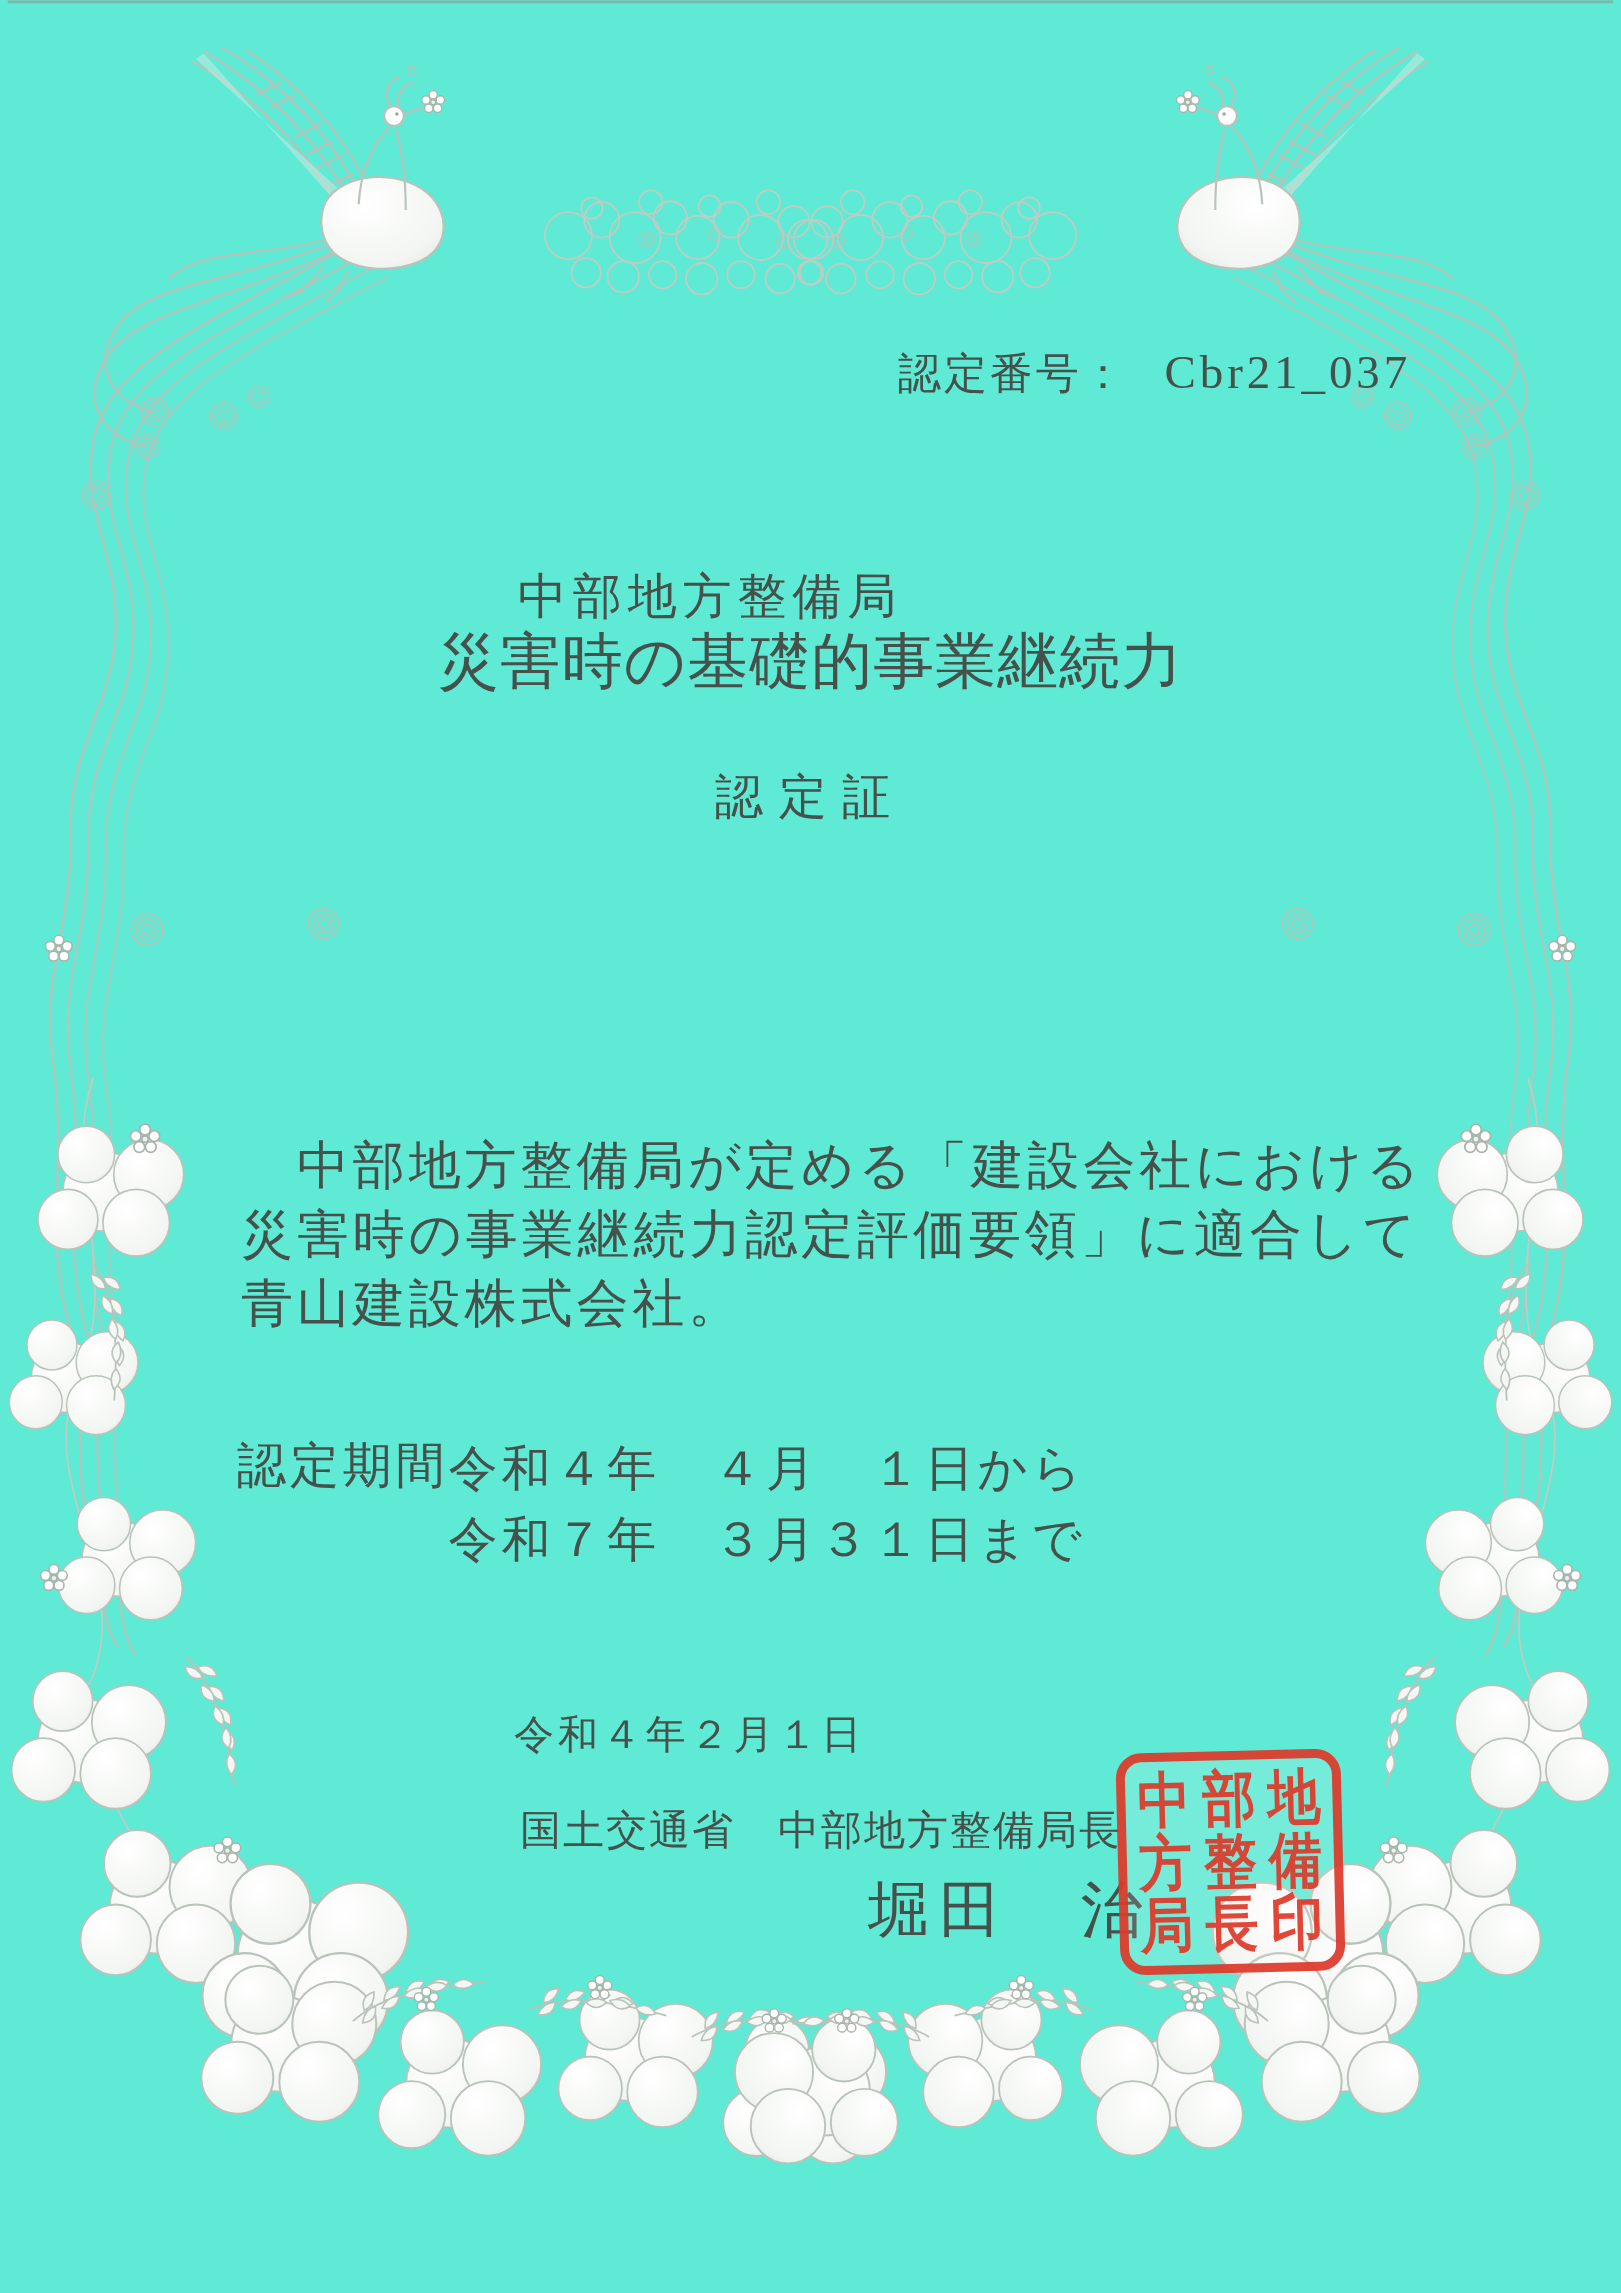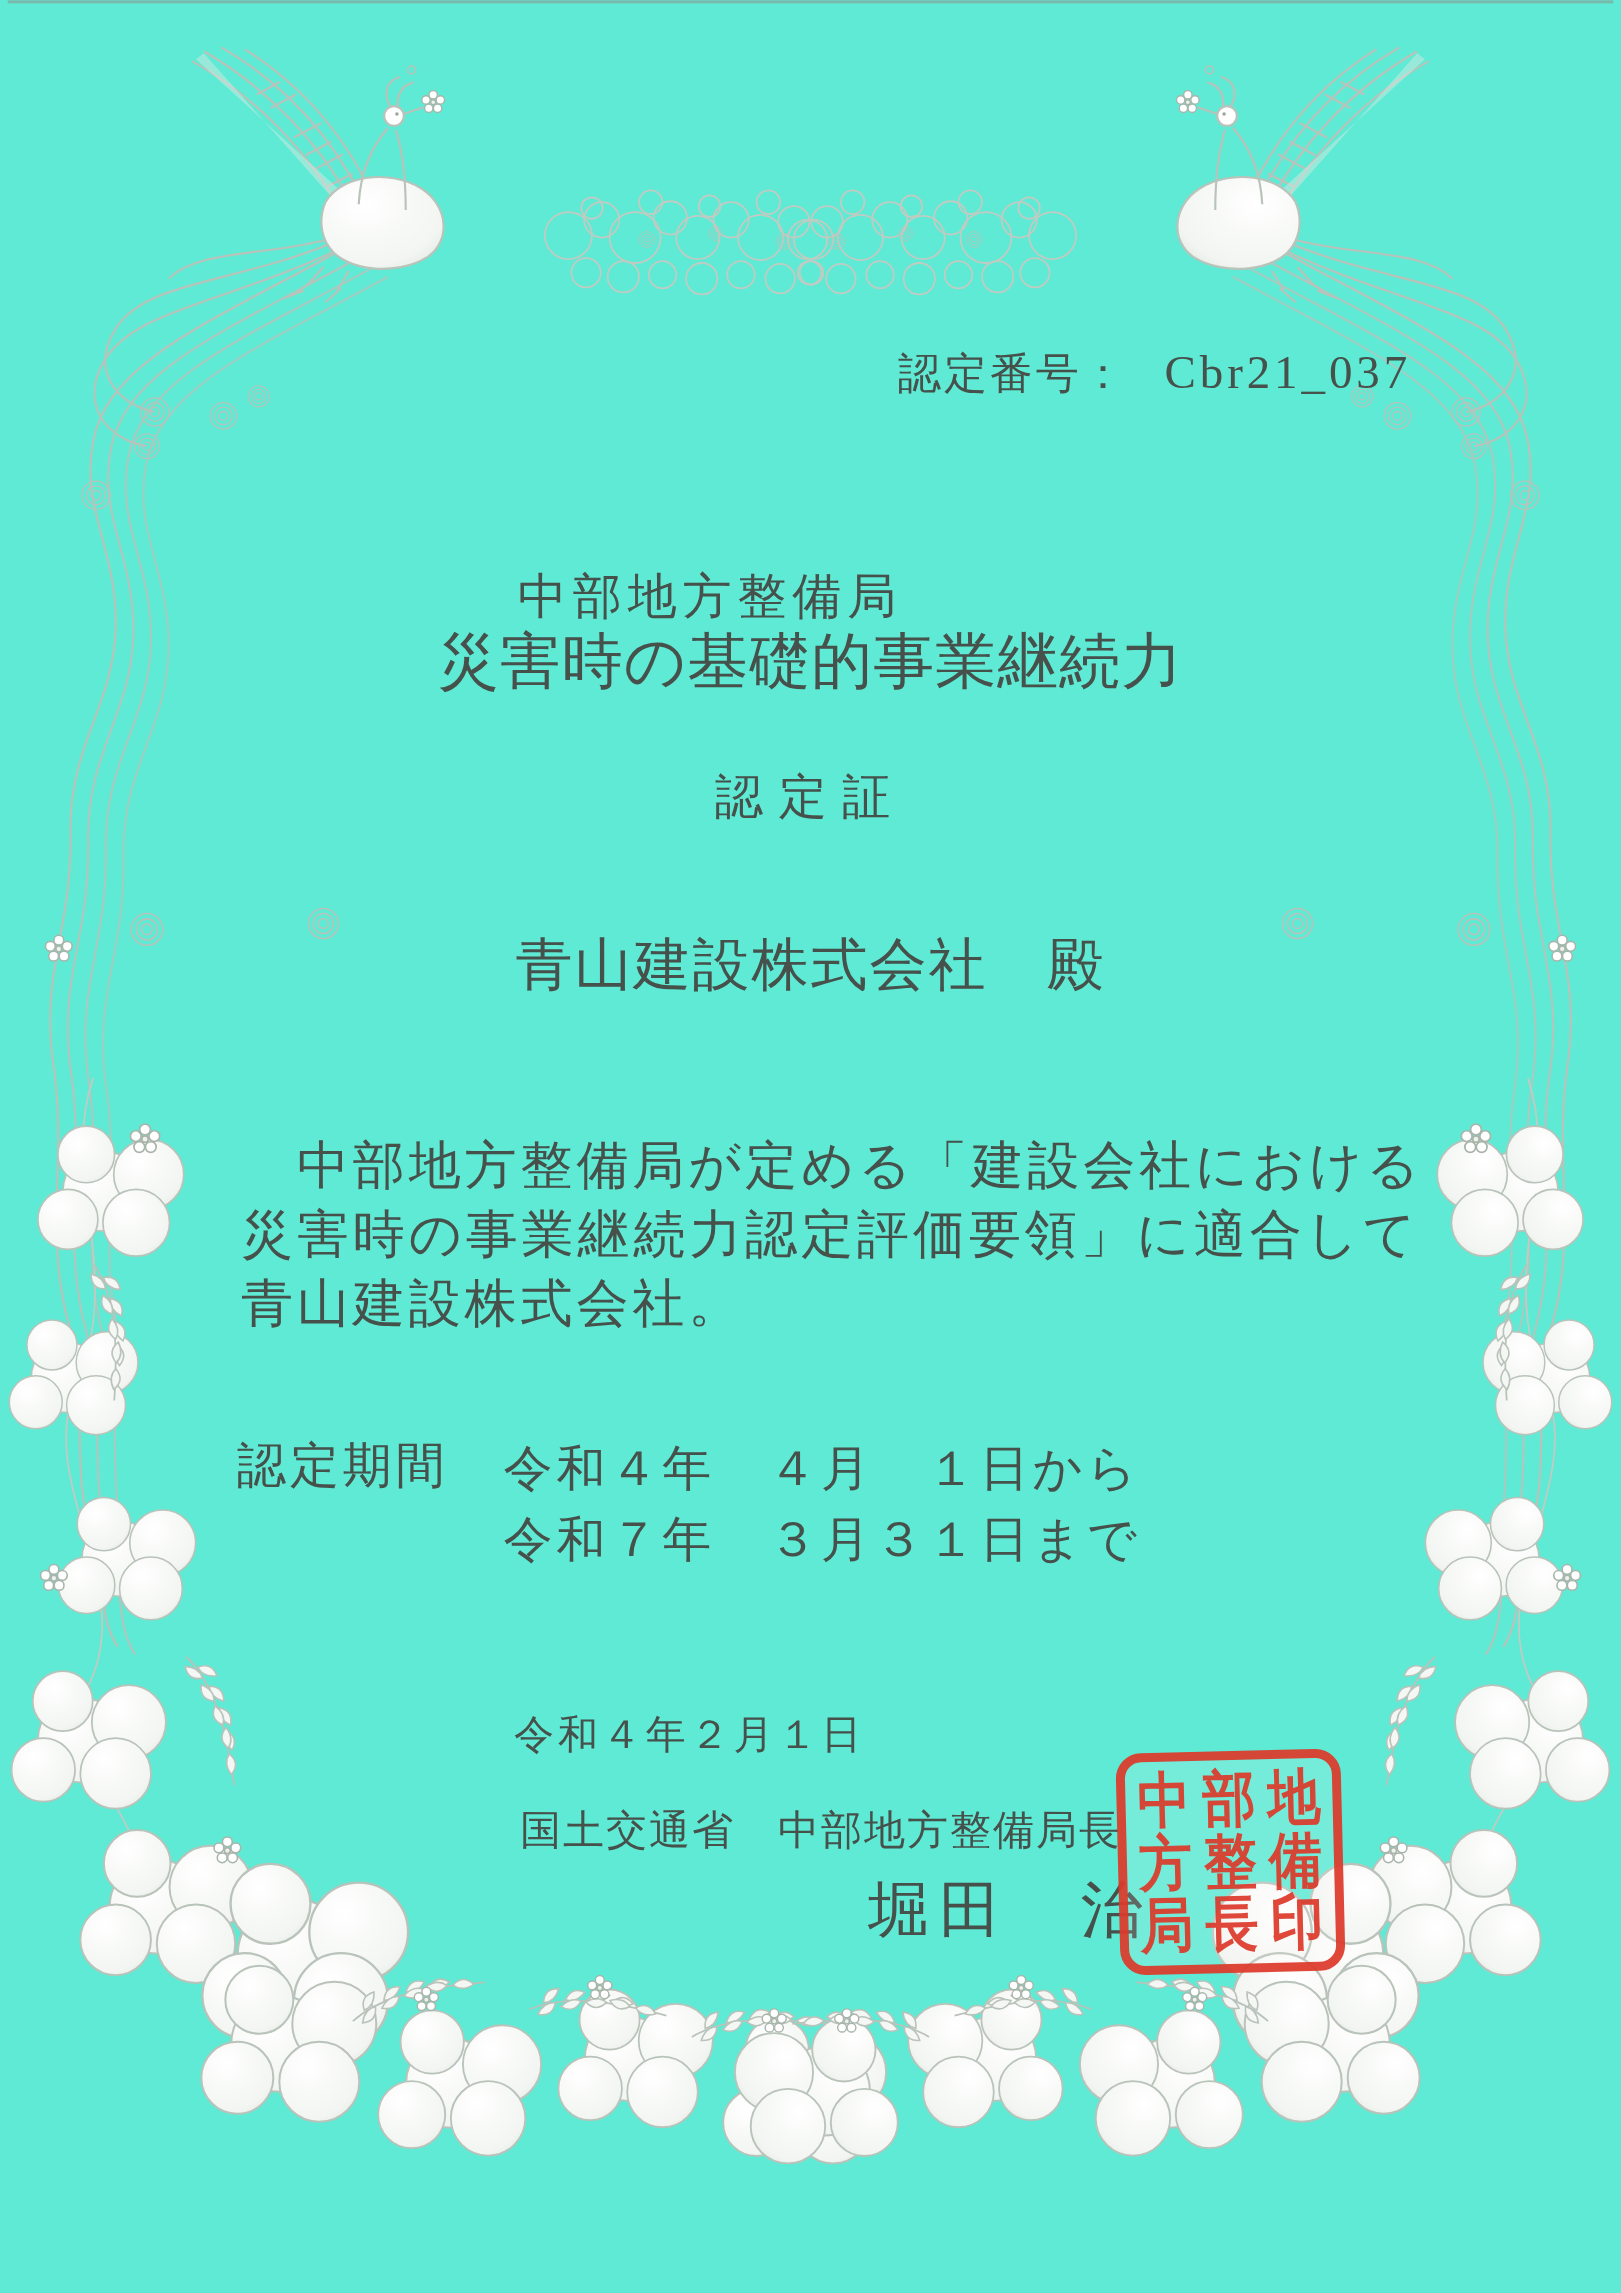--- a/index.html
+++ b/index.html
@@ -32,21 +32,21 @@
   .recipient-line{left:0;top:927px;width:1621px;text-align:center;
     font-size:57px;letter-spacing:2px;white-space:nowrap;}
 
   .body-text{
     left:241px;top:1135px;width:1176px;
     font-size:52px;letter-spacing:3.9px;line-height:69px;
     white-space:nowrap;
     font-family:Liberation Mono, monospace;
   }
 
-  .period{left:237px;top:1433px;display:flex;gap:55px;
+  .period{left:237px;top:1433px;display:flex;
     font-size:49px;letter-spacing:3.9px;white-space:nowrap;}
   .period .dates{line-height:71px;}
 
   .issue-date{left:514px;top:1707px;font-size:40px;letter-spacing:3.9px;white-space:nowrap;}
   .issuer{left:520px;top:1803px;font-size:41px;letter-spacing:2px;white-space:nowrap;}
   .signer{left:868px;top:1868px;font-size:62px;letter-spacing:8.8px;white-space:nowrap;}
 
   .seal{
     left:1118px;top:1751px;width:225px;height:222px;
     box-sizing:border-box;
@@ -218,21 +218,20 @@
 
   <div class="abs certno">
     <span>認定番号：</span>
     <span class="val">Cbr21_037</span>
   </div>
 
   <div class="abs org-line">中部地方整備局</div>
   <div class="abs title-line">災害時の基礎的事業継続力</div>
   <div class="abs heading-line">認定証</div>
 
-  <div class="abs recipient-line">青山建設株式会社　殿</div>
 
   <div class="abs body-text">
     <div>　中部地方整備局が定める「建設会社における</div>
     <div>災害時の事業継続力認定評価要領」に適合して</div>
     <div>青山建設株式会社。</div>
   </div>
 
   <div class="abs period">
     <span>認定期間</span>
     <span class="dates">

